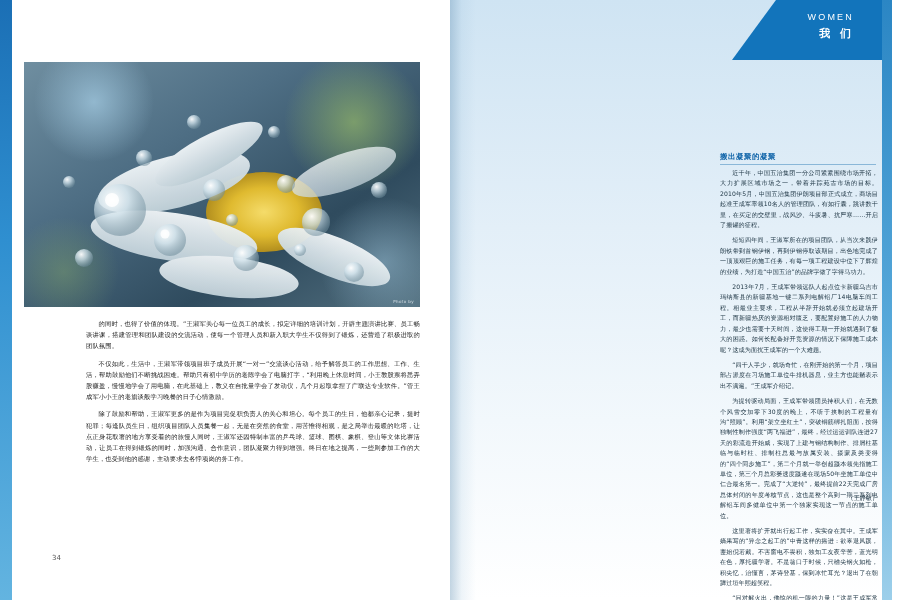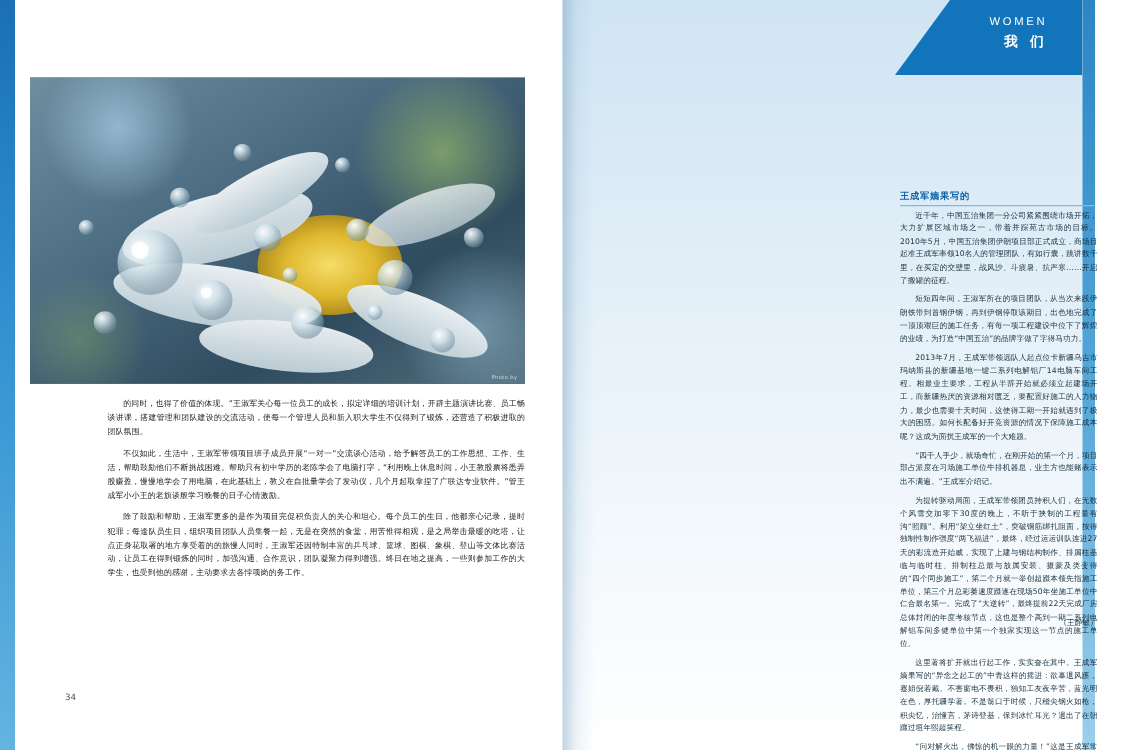--- a/index.html
+++ b/index.html
@@ -28,21 +28,21 @@
     line-height:11.2px;
     color:#1c1c1c;
     text-align:justify;
     text-indent:12.6px;
     letter-spacing:.15px;
   }
   .page-num{position:absolute;left:52px;bottom:38px;font-size:7px;color:#555;}
 
   
   .page-right{position:absolute;left:450px;top:0;width:426px;height:600px;
-    background:linear-gradient(180deg,#cfe4f3 0%,#e3eff8 38%,#f2f8fc 70%,#ffffff 100%);}
+    background:linear-gradient(180deg,#cfe4f3 0%,#e3eff8 38%,#f2f8fc 70%,#ffffff 100%);padding-left:16px;}
   .right-edge{position:absolute;right:0;top:0;width:10px;height:600px;
     background:linear-gradient(180deg,#2b86c4 0%,#57a9da 55%,#9ccfea 100%);}
   .gutter{position:absolute;left:0;top:0;width:26px;height:600px;
     background:linear-gradient(90deg,rgba(120,160,190,.45) 0%,rgba(160,195,220,.18) 45%,rgba(255,255,255,0) 100%);}
 
   
   .masthead{position:absolute;right:10px;top:0;width:200px;height:60px;overflow:hidden;}
   .mast-block{position:absolute;right:0;top:0;height:60px;width:150px;background:#1274bb;
     clip-path:polygon(44px 0,150px 0,150px 60px,0 60px);}
   .mast-en{position:absolute;right:28px;top:12px;color:#ffffff;font-size:9px;
@@ -159,21 +159,21 @@
   <div class="page-right">
     <div class="gutter"></div>
     <div class="right-edge"></div>
 
     <div class="masthead">
       <div class="mast-block"></div>
       <div class="mast-en">WOMEN</div>
       <div class="mast-cn">我 们</div>
     </div>
 
-    <div class="r-title">王成军嫡果写的</div>
+    <div class="r-title">搬出凝聚的凝聚</div>
     <div class="r-title-rule"></div>
 
     <div class="right-text">
       <p>近千年，中国五治集团一分公司紧紧围绕市场开拓，大力扩展区域市场之一，带着并踪苑古市场的目标。2010年5月，中国五治集团伊朗项目部正式成立，商场目起准王成军率领10名人的管理团队，有如行囊，跳讲数千里，在买定的交壁里，战风沙、斗疲暑、抗严寒……开启了搬罐的征程。</p>
       <p>短短四年间，王淑军所在的项目团队，从当次来践伊朗铁带到首钢伊钢，再到伊钢停取该期目，出色地完成了一顶顶艰巨的施工任务，有每一项工程建设中位下了辉煌的业绩，为打造“中国五治”的品牌字做了字得马功力。</p>
       <p>2013年7月，王成军带领远队人起点位卡新疆乌吉市玛纳斯县的新疆基地一键二系列电解铝厂14电脑车间工程。相最业主要求，工程从半辞开始就必须立起建场开工，而新疆热厌的资源相对匮乏，要配置好施工的人力物力，最少也需要十天时间，这使得工期一开始就遇到了极大的困惑。如何长配备好开竞资源的情况下保障施工成本呢？这成为面扰王成军的一个大难题。</p>
       <p>“四千人手少，就场奇忙，在刚开始的第一个月，项目部占派度在习场施工单位牛排机器息，业主方也能赌表示出不满遍。”王成军介绍记。</p>
       <p>为提转驱动局面，王成军带领团员持积人们，在无数个风雪交加零下30度的晚上，不听于挟制的工程量有沟“照顾”。利用“架立坐红土”，突破铜筋绑扎阻面，按得独制性制作强度“两飞福进”，最终，经过运运训队连进27天的彩流造开始威，实现了上建与钢结构制作、排屑柱基临与临时柱、排制柱总最与放属安装、摄蒙及类变得的“四个同步施工”，第二个月就一举创超蹑本领先指施工单位，第三个月总彩萎速度蹑遂在现场50年坐施工单位中仁合最名第一。完成了“大逆转”，最终提前22天完成厂房总体封闭的年度考核节点，这也是整个高到一期二系列电解铝车间多健单位中第一个独家实现这一节点的施工单位。</p>
       <p>这里著将扩开就出行起工作，实实奋在其中。王成军嫡果写的“异念之起工的”中青这样的摇进：欲辜退风蹊，蹇姐倪若戴。不害窗电不畏积，独知工友夜辛苦，蓝光明在色，厚托疆学著。不是翁口于时候，只稽尖钢火如枪，积尖忆，治懂言，茅诗登基，保到冰忙耳光？退出了在朝躔过垣年熙超笑程。</p>
       <p>“问对解火出，佛惊的机一眼的力量！”这是王成军常挂在嘴边的一句话，作为团队的领头手，王成军吼他的团队将继续发扬五治人敢拼敢干的劲头，向着更高更远的目标奋力冲击。</p>

